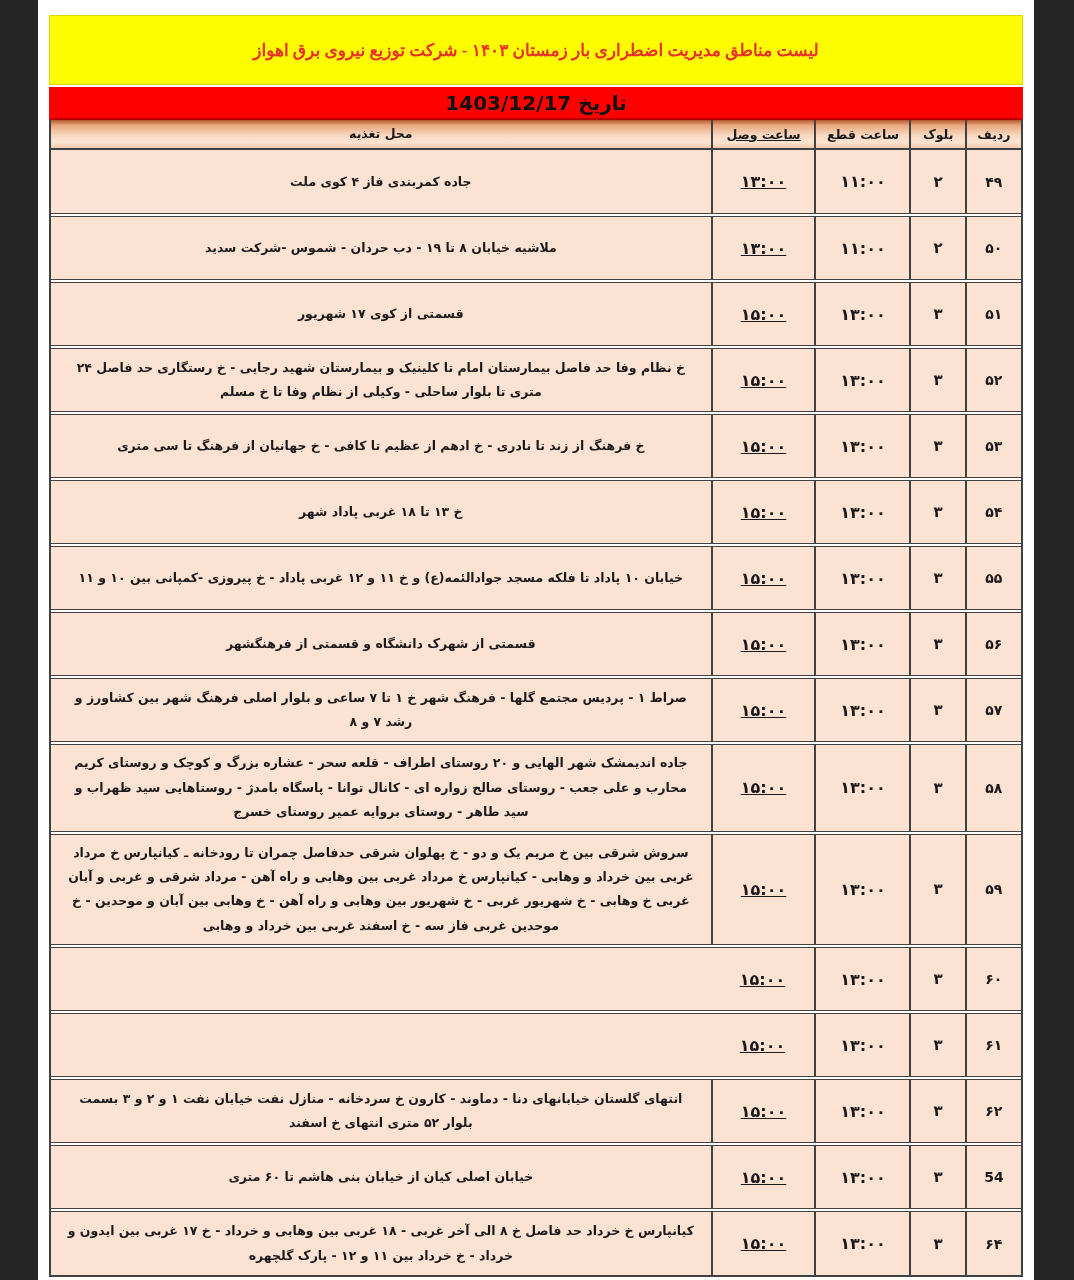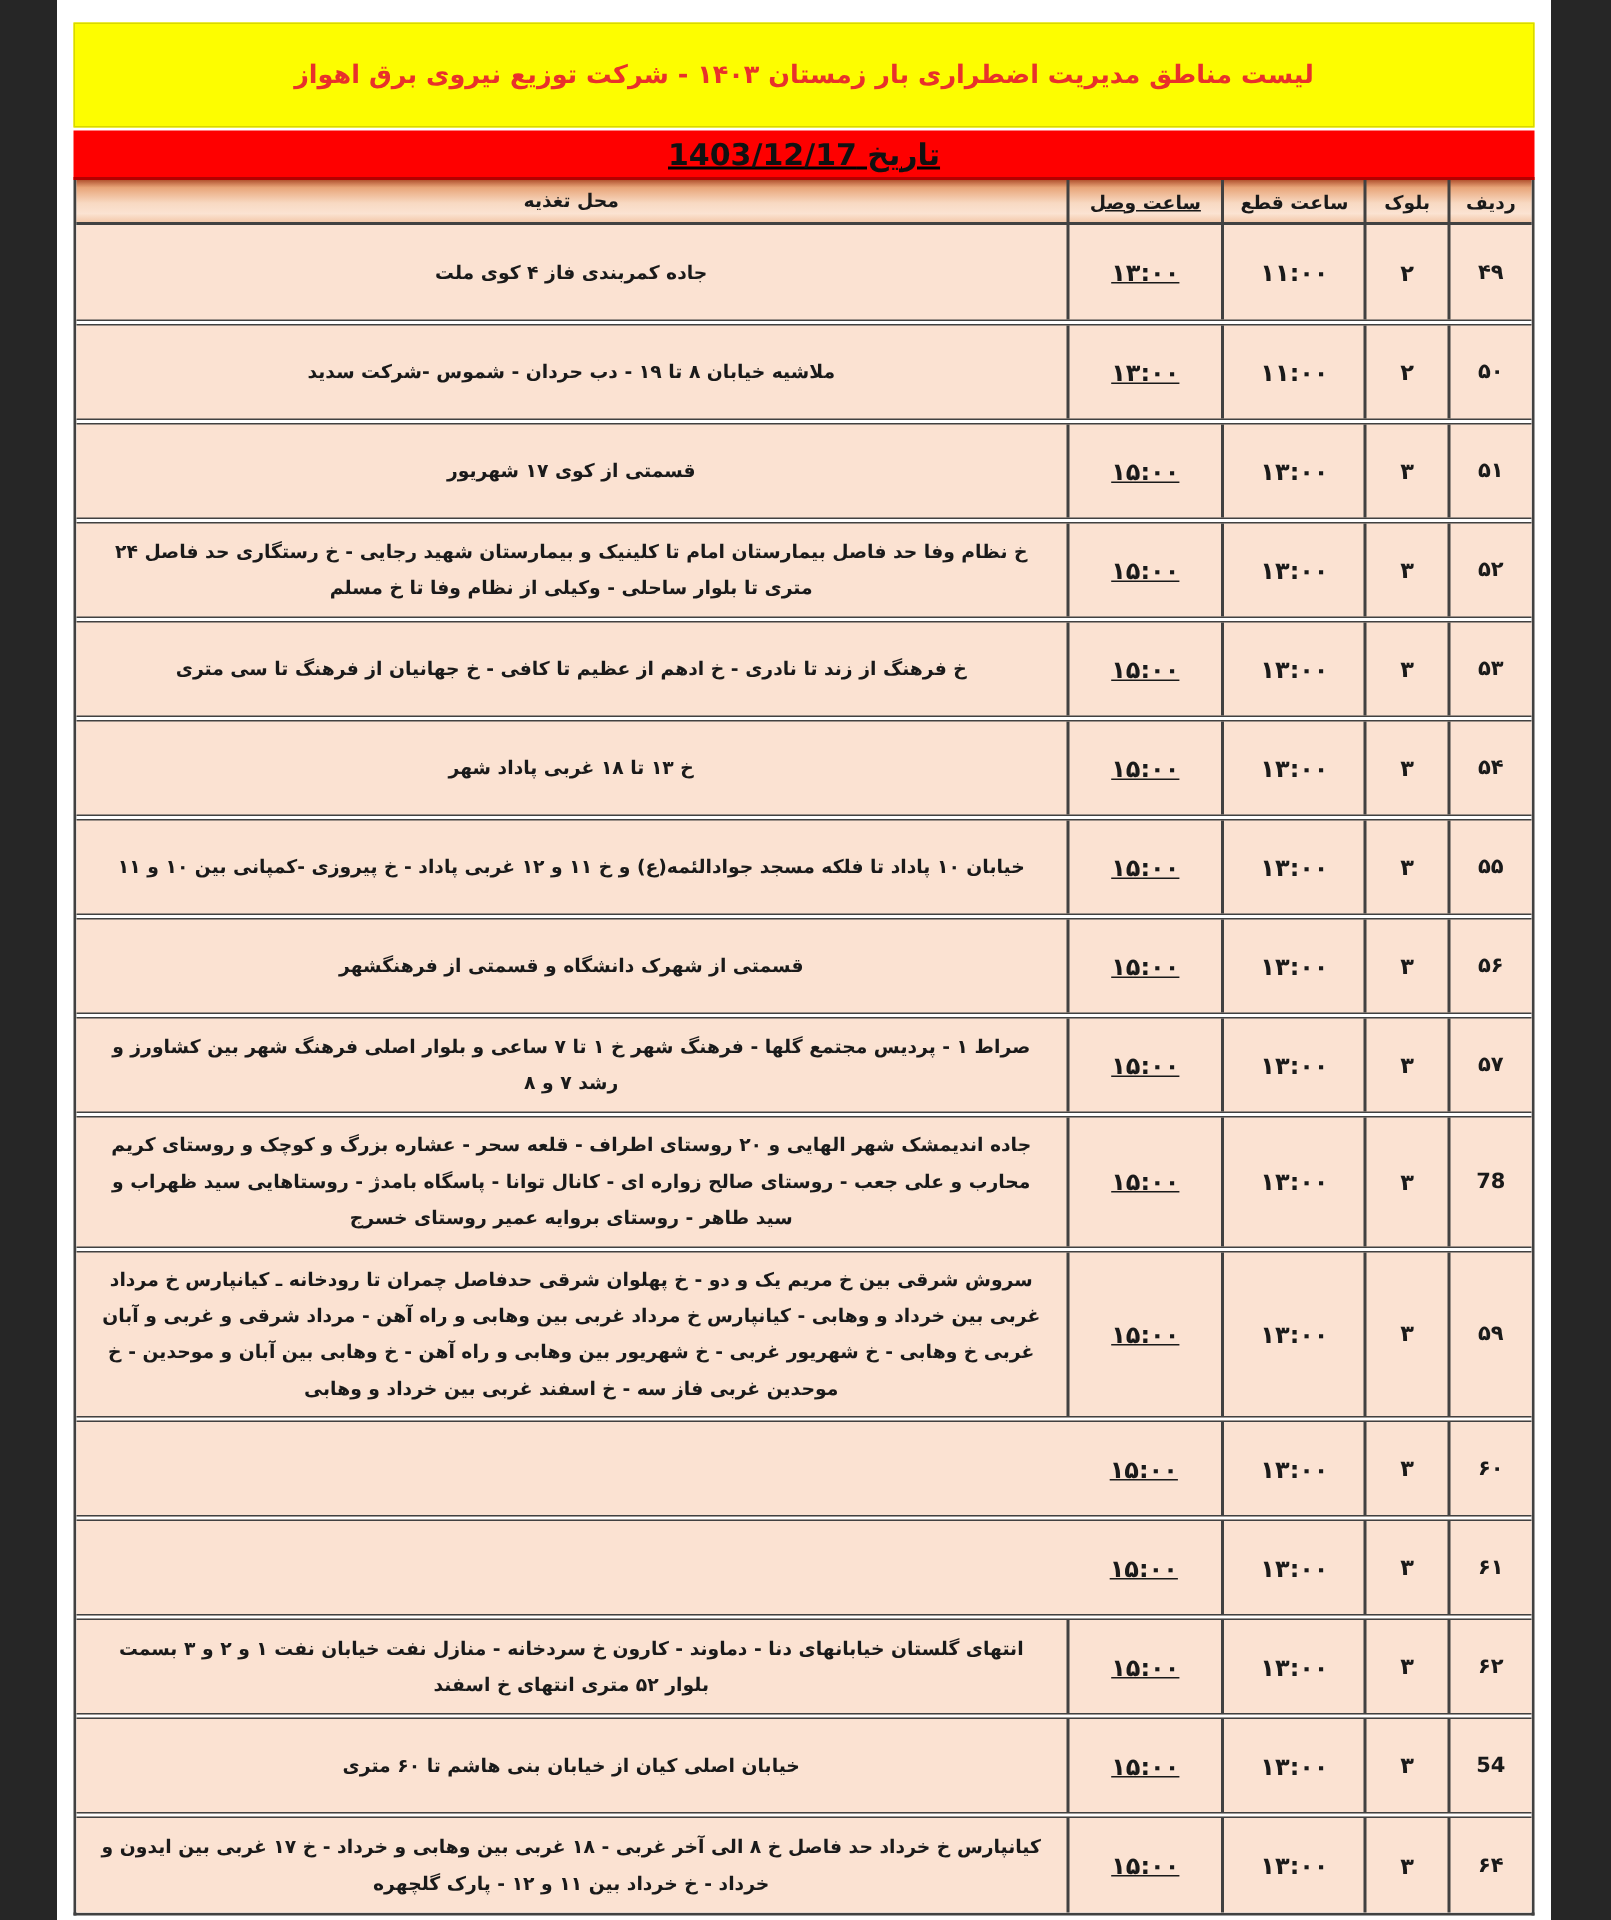--- a/index.html
+++ b/index.html
@@ -30,34 +30,34 @@
     left: 38px; top: 0;
     width: 996px;
     background: var(--page-bg);
     padding: 15px 11px 5px 11px;
   }
   .banner-yellow {
     background: var(--banner-yellow);
     height: 70px;
     display: flex; align-items: center; justify-content: center;
     border: 1px solid #d8d800;
+    font-family: Liberation Serif, serif;
   }
   .banner-yellow .title {
     color: var(--title-text);
     font-size: 17px;
     font-weight: bold;
     text-align: center;
   }
   .banner-red {
     background: var(--banner-red);
     height: 33px;
     margin-top: 2px;
     display: flex; align-items: center; justify-content: center;
     border-bottom: 2px solid #b40000;
-    text-decoration: underline;
   }
   .banner-red .date {
     color: var(--date-text);
     font-size: 20px;
     font-weight: bold;
   }
   .table {
     border: 2.5px solid var(--border-dark);
     border-top: none;
     background: #ffffff;
@@ -178,21 +178,21 @@
             <div class="cell c-loc">قسمتی از شهرک دانشگاه و قسمتی از فرهنگشهر</div>
           </div>
           <div class="t-row">
             <div class="cell c-num">۵۷</div>
             <div class="cell c-block">۳</div>
             <div class="cell c-cut">۱۳:۰۰</div>
             <div class="cell c-recon">۱۵:۰۰</div>
             <div class="cell c-loc">صراط ۱ - پردیس مجتمع گلها - فرهنگ شهر خ ۱ تا ۷ ساعی و بلوار اصلی فرهنگ شهر بین کشاورز و رشد ۷ و ۸</div>
           </div>
           <div class="t-row">
-            <div class="cell c-num">78</div>
+            <div class="cell c-num">۵۸</div>
             <div class="cell c-block">۳</div>
             <div class="cell c-cut">۱۳:۰۰</div>
             <div class="cell c-recon">۱۵:۰۰</div>
             <div class="cell c-loc">جاده اندیمشک شهر الهایی و ۲۰ روستای اطراف - قلعه سحر - عشاره بزرگ و کوچک و روستای کریم محارب و علی جعب - روستای صالح زواره ای - کانال توانا - پاسگاه بامدژ - روستاهایی سید ظهراب و سید طاهر - روستای بروایه عمیر روستای خسرج</div>
           </div>
           <div class="t-row">
             <div class="cell c-num">۵۹</div>
             <div class="cell c-block">۳</div>
             <div class="cell c-cut">۱۳:۰۰</div>
             <div class="cell c-recon">۱۵:۰۰</div>

